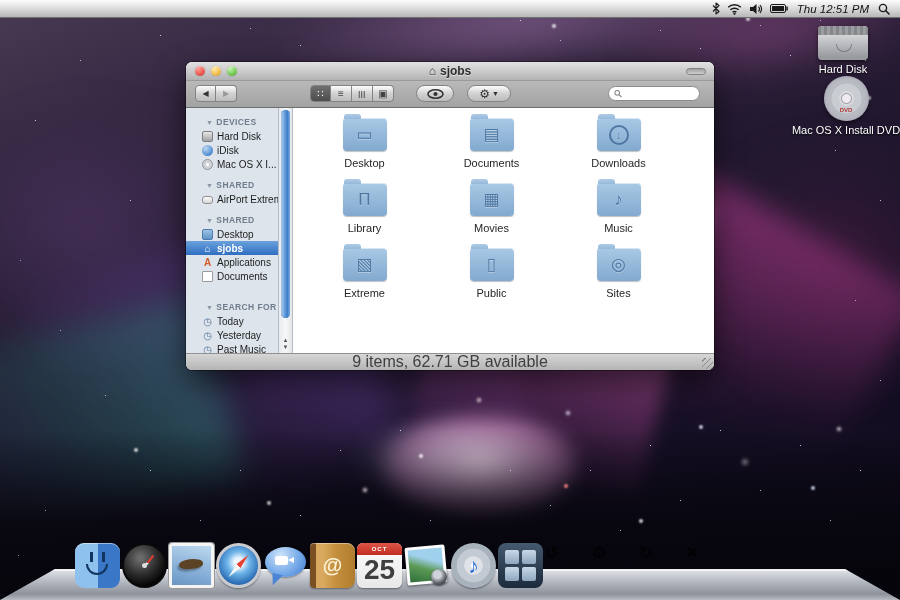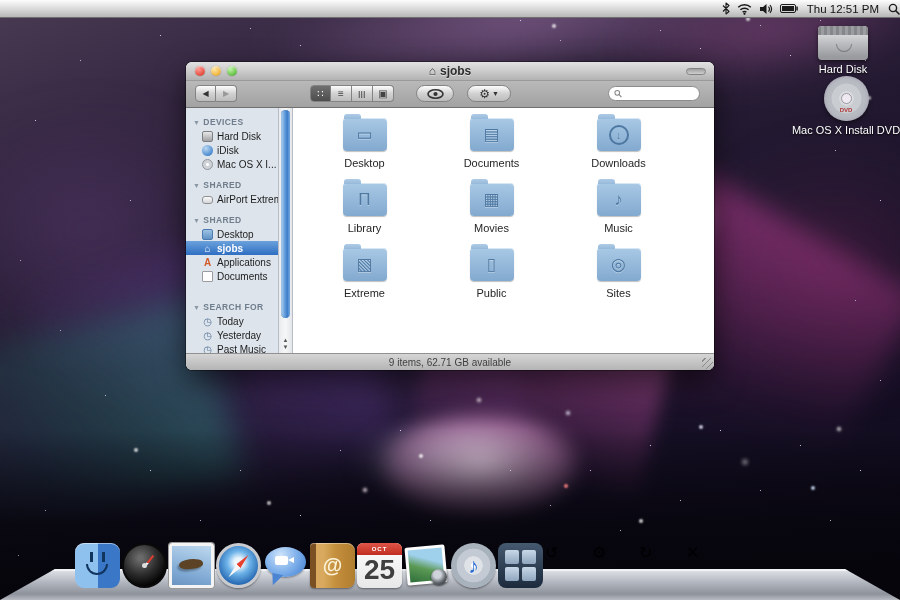--- a/index.html
+++ b/index.html
@@ -42,21 +42,21 @@
     747px 18px 2px 1px rgba(255,255,255,.8),836px 40px 2px 1px rgba(255,255,255,.75),
     868px 97px 2px 1px rgba(255,255,255,.8);}
   
   .menubar{position:absolute;left:0;top:0;width:900px;height:17px;z-index:60;
     background:linear-gradient(#fdfdfd,#d8d8d8 55%,#b7b7b7);border-bottom:1px solid #6f6f6f;
     display:flex;align-items:center;font-size:11.5px;color:#111;}
   .mb-left{display:flex;align-items:center;gap:0;padding-left:10px;}
   .mb-item{padding:0 9px;line-height:17px;}
   .mb-item.bold{font-weight:bold;}
   .apple{display:flex;align-items:center;padding:0 8px 0 4px;}
-  .mb-right{margin-left:auto;display:flex;align-items:center;gap:7px;padding-right:0;}
+  .mb-right{margin-left:auto;display:flex;align-items:center;gap:7px;padding-right:10px;font-style:italic;}
   .mb-right svg{display:block;}
   .mb-time{font-size:11.5px;white-space:nowrap;padding:0 2px;}
   
   .dicon{position:absolute;z-index:20;text-align:center;cursor:default;}
   .dicon .dlabel{margin-top:3px;font-size:11px;color:#fff;text-shadow:0 1px 2px rgba(0,0,0,.9);}
   .dicon-hd{left:793px;top:26px;width:100px;}
   .hd-icon{width:50px;height:34px;margin:0 auto;border-radius:4px;
     background:linear-gradient(#f0f0f0,#c2c3c6 45%,#9a9b9e 90%);box-shadow:0 2px 4px rgba(0,0,0,.5);position:relative;}
   .hd-icon:before{content:"";position:absolute;left:0;top:0;width:100%;height:9px;border-radius:4px 4px 0 0;
     background:repeating-linear-gradient(90deg,#85878b 0 3px,#9b9da1 3px 6px);}
@@ -104,21 +104,21 @@
   .ql{left:230px;width:38px;}
   .action{left:281px;width:44px;gap:2px;font-size:12px;color:#333;}
   .action .caret{font-size:7px;color:#333;}
   .searchbox{position:absolute;right:14px;top:5px;width:92px;height:15px;border-radius:8px;
     background:#fff;border:1px solid #8c8c8c;display:flex;align-items:center;padding:0 5px;box-sizing:border-box;gap:3px;}
   .searchbox input{border:none;outline:none;width:100%;font-size:10px;background:transparent;padding:0;margin:0;}
   
   .wbody{flex:1;display:flex;min-height:0;}
   .sidebar{width:92px;flex:none;background:#dde4ec;border-right:1px solid #b6bdc6;
     font-size:10px;color:#1c1c1c;padding-top:6px;overflow:hidden;position:relative;}
-  .shead{display:flex;align-items:center;gap:3px;padding:3px 0 2px 7px;
+  .shead{display:flex;align-items:center;gap:3px;padding:3px 0 2px 20px;
     font-size:8.5px;font-weight:bold;color:#6f7d8c;letter-spacing:.4px;}
   .shead .tri{font-size:7px;color:#8a97a5;}
   .srow{display:flex;align-items:center;gap:4px;height:14px;padding-left:16px;white-space:nowrap;}
   .srow.sel{background:linear-gradient(#6ba1dc,#2f6fc2);color:#fff;font-weight:bold;}
   .si{width:11px;height:11px;flex:none;border-radius:2px;position:relative;display:inline-block;}
   .si-drive{background:linear-gradient(#e8e8e8,#9fa0a3);border:1px solid #7e7f82;box-sizing:border-box;}
   .si-idisk{border-radius:50%;background:radial-gradient(circle at 35% 30%,#bcd8f2,#4d8cd0 70%,#2b5ea0);}
   .si-disc{border-radius:50%;background:radial-gradient(circle,#fff 0 20%,#cfd2d6 25% 100%);border:1px solid #909398;box-sizing:border-box;}
   .si-airport{background:linear-gradient(#fbfbfb,#d5d6d8);border:1px solid #8f9094;border-radius:3px;box-sizing:border-box;height:8px;margin-top:2px;}
   .si-desktop{background:linear-gradient(#9ec3e4,#5f93c6);border:1px solid #4d7bb0;box-sizing:border-box;}
@@ -137,21 +137,21 @@
   .folder{width:44px;height:33px;margin:0 auto;border-radius:3px 4px 4px 4px;position:relative;
     background:linear-gradient(#a9c9e5,#82a9cf);box-shadow:inset 0 1px 0 rgba(255,255,255,.55),0 1px 1px rgba(0,0,0,.25);}
   .folder:before{content:"";position:absolute;left:1px;top:-4px;width:17px;height:5px;border-radius:3px 3px 0 0;
     background:linear-gradient(#aecbe6,#96b9da);}
   .folder .glyph{position:absolute;left:0;right:0;top:50%;transform:translateY(-52%);
     font-size:17px;line-height:1;color:rgba(74,116,158,.95);text-shadow:0 1px 0 rgba(255,255,255,.35);}
   .folder .glyph.circled{font-size:11px;font-weight:bold;width:16px;height:16px;left:50%;top:50%;
     transform:translate(-50%,-50%);border:2px solid rgba(74,116,158,.95);border-radius:50%;line-height:16px;}
   .flabel{margin-top:6px;font-size:11px;color:#262626;}
   .statusbar{height:16px;flex:none;background:linear-gradient(#d6d6d6,#b4b4b4);border-top:1px solid #919191;
-    font-size:10px;color:#3f3f3f;display:flex;align-items:center;justify-content:center;position:relative;text-align:center;}
+    font-size:16px;color:#3f3f3f;display:flex;align-items:center;justify-content:center;position:relative;text-align:center;}
   .grip{position:absolute;right:1px;bottom:1px;width:11px;height:11px;
     background:repeating-linear-gradient(135deg,transparent 0 2px,#8b8b8b 2px 3px,transparent 3px 4px);}
   
   .dock{position:absolute;left:0;bottom:0;width:900px;height:64px;z-index:40;}
   .shelf{position:absolute;left:0;bottom:0;width:100%;height:30px;
     clip-path:polygon(55px 0,845px 0,900px 100%,0 100%);
     background:linear-gradient(#dfe2e7,#aeb2bb 45%,#8e929b 80%,#b7bac1);
     border-top:1px solid rgba(255,255,255,.8);box-shadow:inset 0 1px 0 rgba(255,255,255,.6);}
   .dock-items{position:absolute;left:0;right:0;bottom:12px;display:flex;justify-content:center;align-items:flex-end;}
   .di{width:45px;height:45px;margin:0 1px;position:relative;flex:none;}

